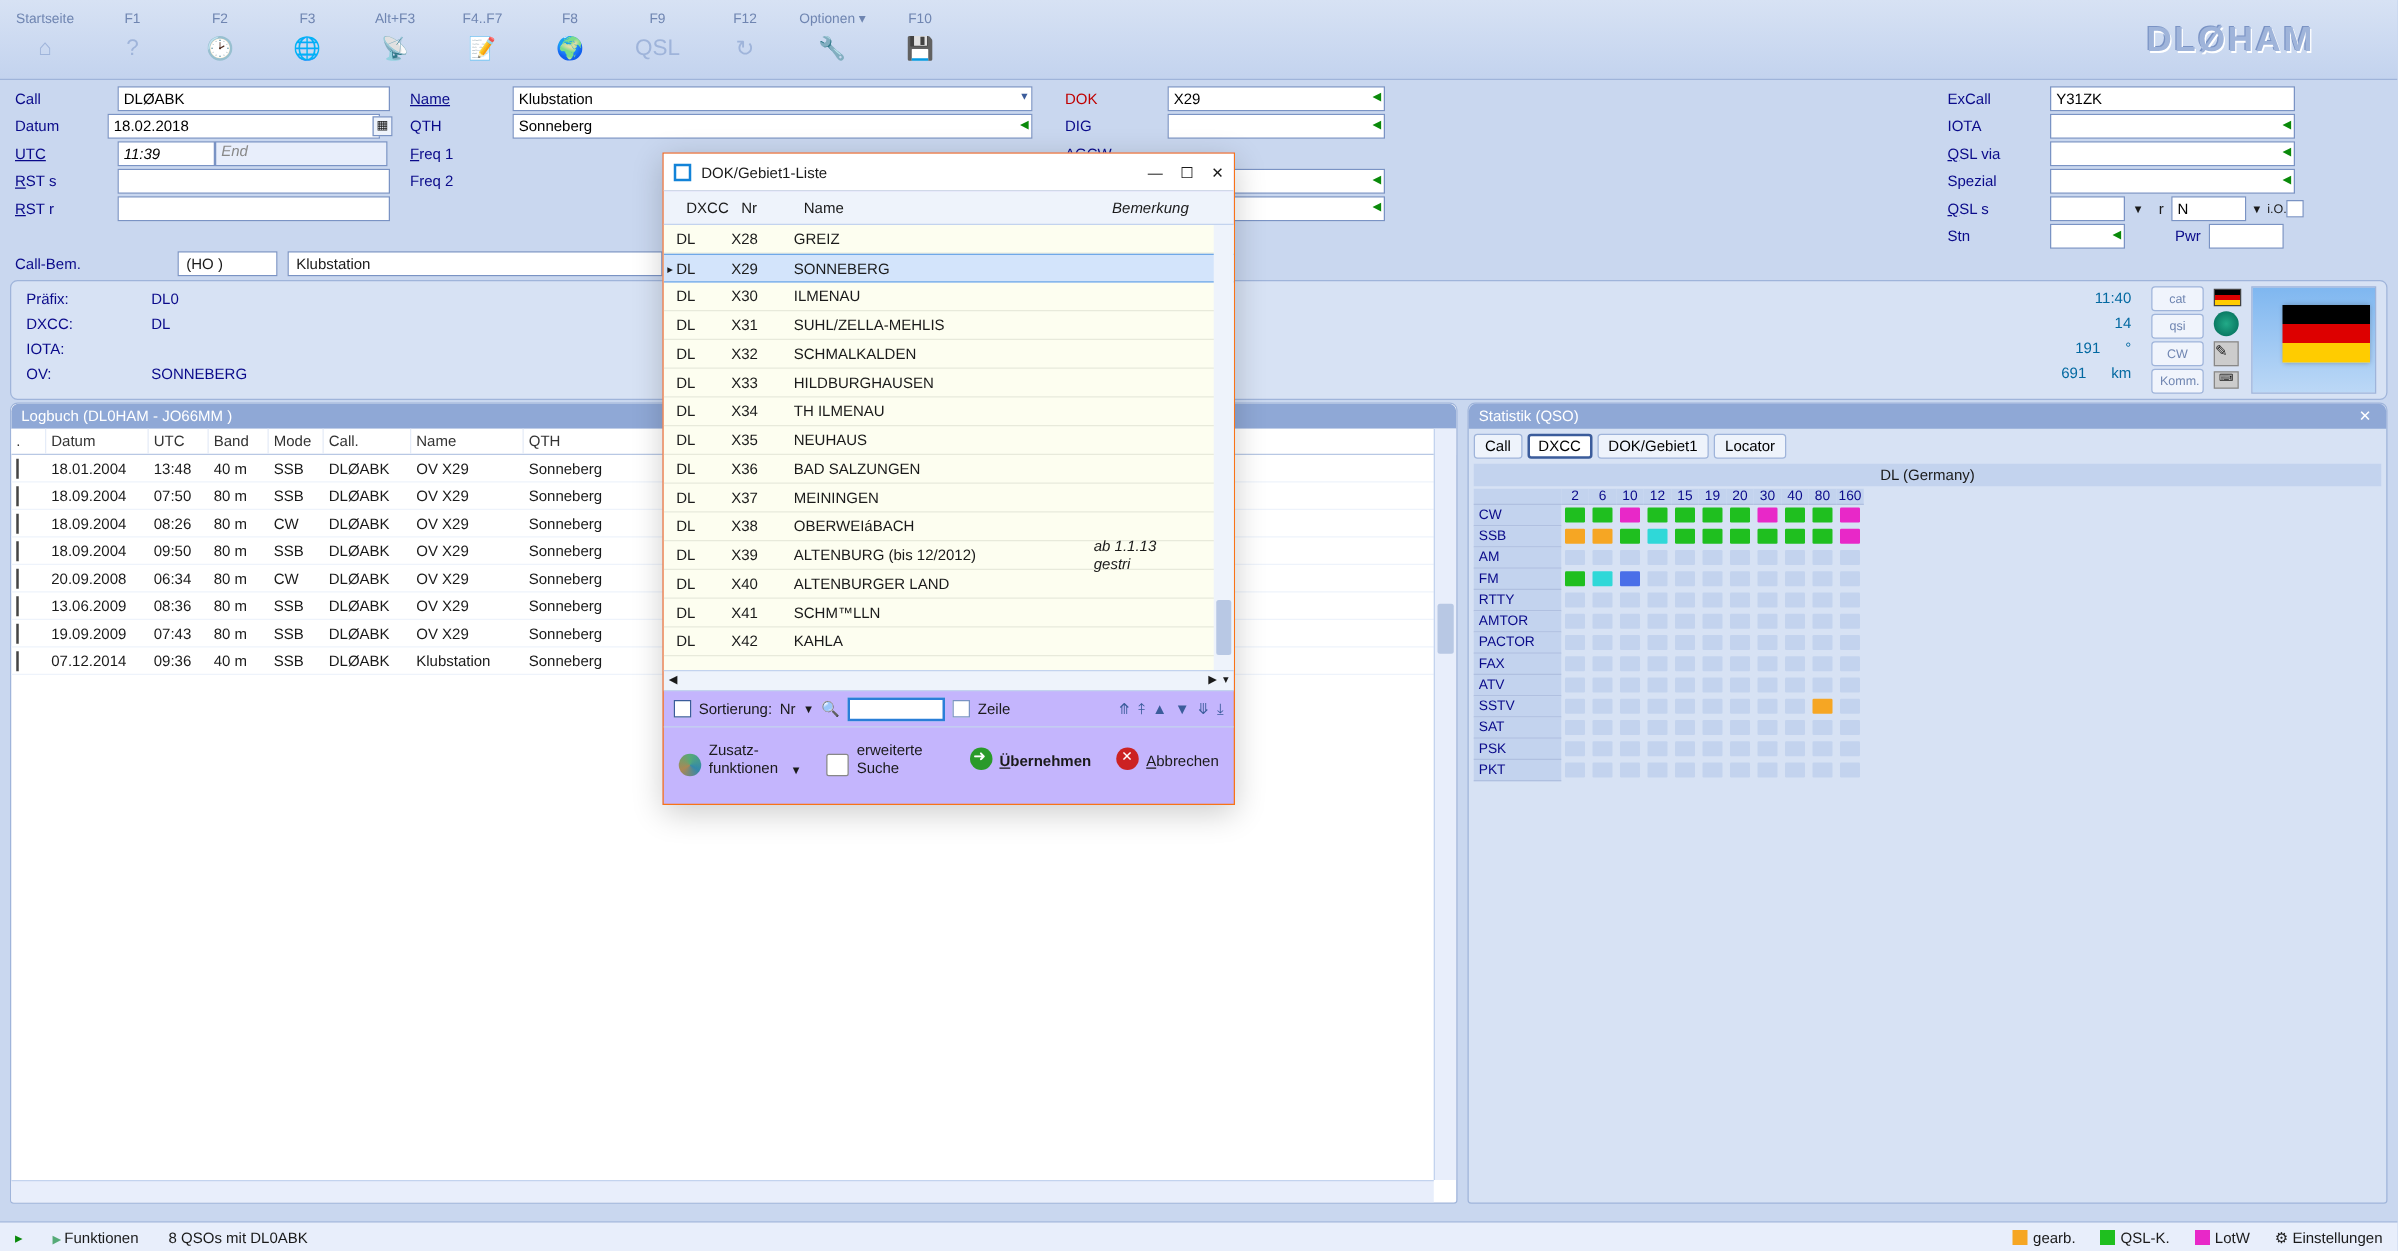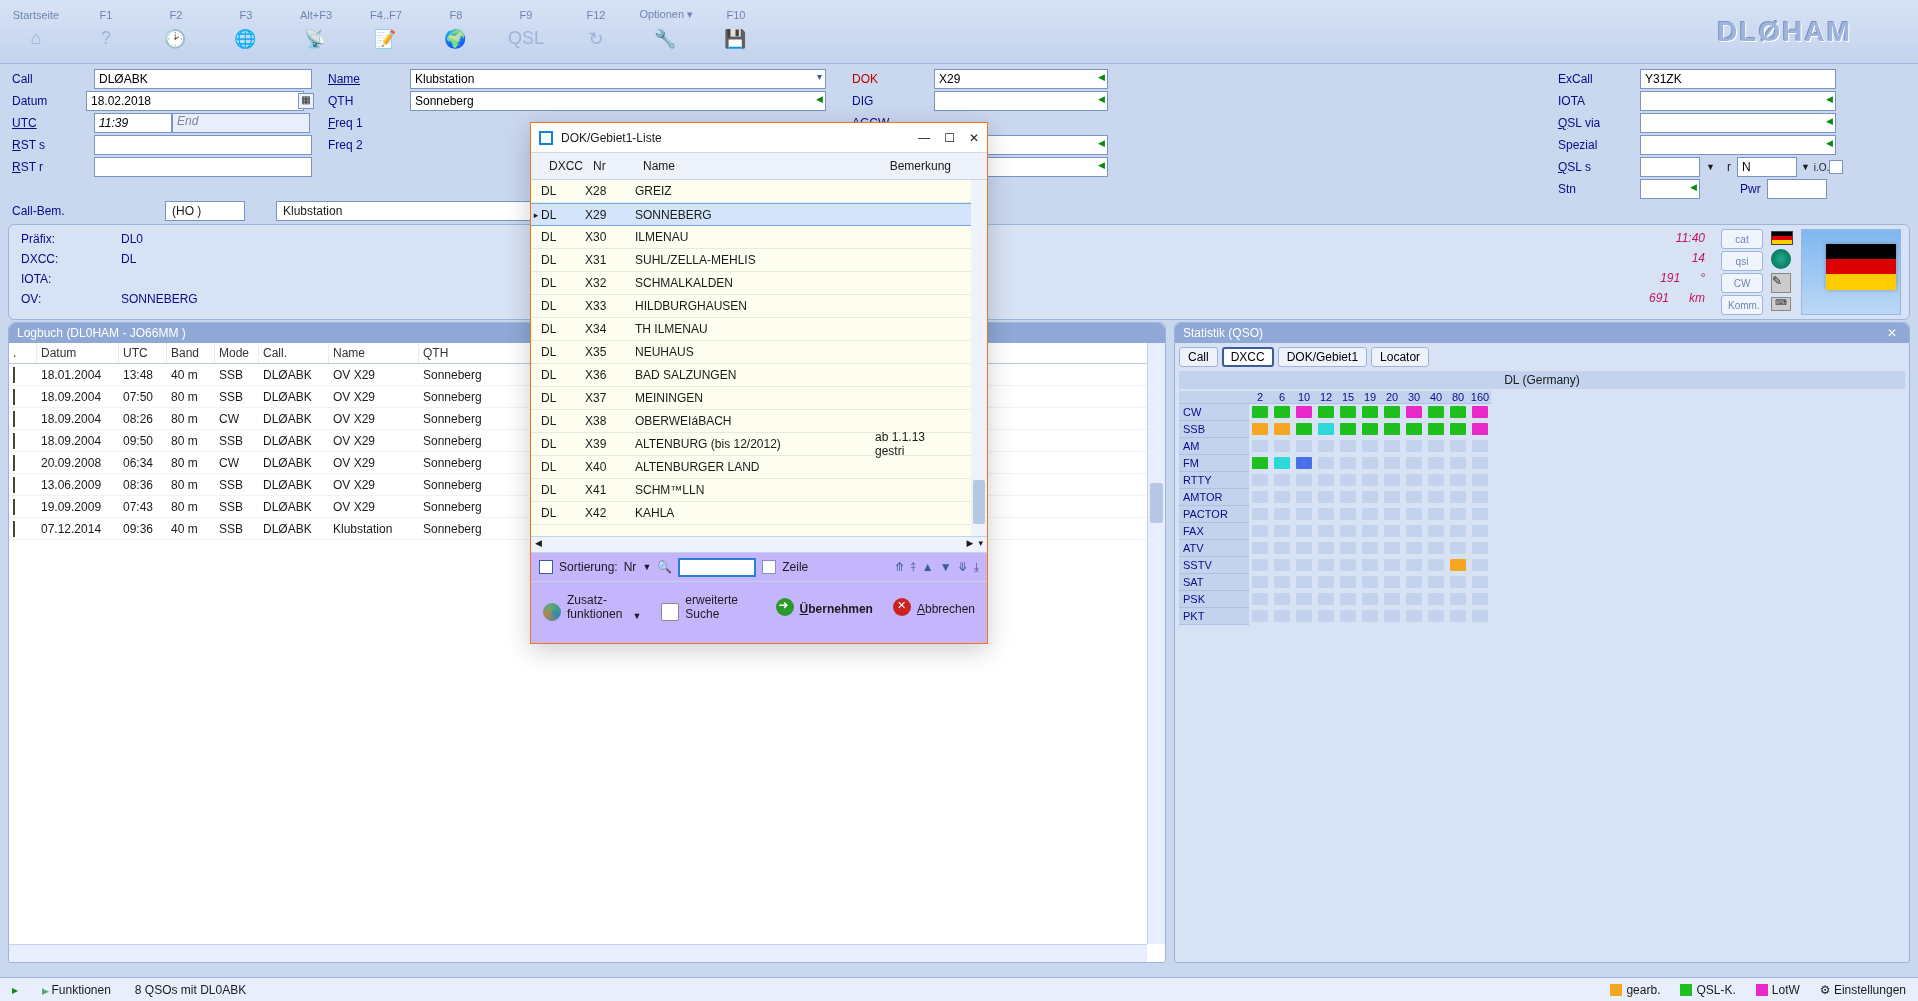--- a/index.html
+++ b/index.html
@@ -31,31 +31,31 @@
   .c1 .txt.short { width:78px;font-style:italic;}
   .c2 .txt { width:416px;}
   .c2 .txt.short { width:174px;}
   .c3 .txt { width:174px;}
   .c4 .txt { width:196px;}
   .c4 .txt.short { width:60px;}
   .chk { width:14px; height:14px; border:1px solid #7a93c4; background:#fff; display:inline-block;}
 
   
   .callbem { display:flex; align-items:center; padding:0 12px 4px 12px; height:22px;}
-  .callbem .box { height:20px; border:1px solid #7a93c4; background:#fff; padding:0 6px; margin-right:8px; display:flex; align-items:center;margin-left:23px;}
+  .callbem .box { height:20px; border:1px solid #7a93c4; background:#fff; padding:0 6px; margin-right:8px; display:flex; align-items:center;}
 
   
   .info-bar { margin:0 8px 6px 8px; background:#d7e2f4; border:1px solid #9fb4da; border-radius:6px; display:flex; padding:4px 0;}
   .info-left { width:520px; padding:0 12px;}
   .info-left .row { display:flex; height:20px; align-items:center;}
   .info-left .il { width:100px; color:#0a0a8a;}
   .info-left .iv { color:#0a0a8a;}
   .info-right { margin-left:auto; display:flex; align-items:flex-start; gap:8px; padding-right:8px;}
   .info-vals { text-align:right; padding:2px 8px 0 0; width:230px;}
-  .info-vals .row { height:20px; display:flex; justify-content:flex-end; gap:20px; color:#be185d;font-style:italic;}
+  .info-vals .row { height:20px; display:flex; justify-content:flex-end; gap:20px; color:#0369a1;}
   .btn-stack { display:flex; flex-direction:column; gap:2px;}
   .btn-stack button { width:42px; height:20px; font-size:10px; background:#f0f4fc; border:1px solid #9fb4da; border-radius:3px; color:#6f85b1;}
   .flag-img { width:100px; height:86px; background:linear-gradient(#7fb7f0,#bcd8f6); border:1px solid #9fb4da; position:relative;}
   .flag-img::after { content:""; position:absolute; right:4px; top:14px; width:70px; height:46px; background:linear-gradient(#000 33%, #d00 33% 66%, #fc0 66%); box-shadow:0 0 4px #0004;}
   .small-flag { width:22px; height:14px; background:linear-gradient(#000 33%, #d00 33% 66%, #fc0 66%); border:1px solid #444;}
 
   
   .log-wrap { position:absolute; left:8px; right:8px; top:322px; bottom:38px; display:flex; gap:8px;}
   .log-panel { flex:0 0 1158px; background:#fff; border:1px solid #9fb4da; border-radius:6px 6px 3px 3px; overflow:hidden; position:relative;}
   .log-panel .hdr { background:#8fa8d6; color:#fff; padding:3px 8px; border-radius:6px 6px 0 0;}
@@ -83,21 +83,21 @@
   .sq.g { background:#1fbf1f;} .sq.c{ background:#2fd8d8;} .sq.m{ background:#e828c8;} .sq.o{ background:#f6a623;} .sq.b{ background:#4a6fe8;} .sq.e{ background:#c3d3ee;}
 
   
   .dialog { position:absolute; left:530px; top:122px; width:458px; height:522px; background:#c4b5fd; border:1px solid #f97316; box-shadow:0 6px 24px #0003; z-index:50;}
   .dialog .titlebar { height:30px; background:#fff; display:flex; align-items:center; padding:0 8px; gap:8px; border-bottom:1px solid #d0d8e8;}
   .titlebar .ico { width:14px; height:14px; border:2px solid #1283d8; }
   .titlebar .ctr { margin-left:auto; display:flex; gap:14px; font-family:monospace; font-size:13px;}
   .titlebar .ctr span { cursor:default;}
   .dlg-head { display:flex; background:#eef3fb; border-bottom:1px solid #c3d3ee; padding:4px 0;}
   .dlg-head div { padding:2px 6px;}
-  .dcol-x{width:44px;} .dcol-n{width:50px;} .dcol-name{width:240px;} .dcol-b{width:90px; text-align:right; padding-right:16px !important;}
+  .dcol-x{width:44px;} .dcol-n{width:50px;} .dcol-name{width:240px;} .dcol-b{width:90px; text-align:right; padding-right:16px !important;font-style:italic;}
   .dlg-body { background:#fdfef0; height:356px; overflow:hidden; position:relative;}
   .dlg-row { display:flex; border-bottom:1px solid #e8eadb; height:23px; align-items:center;}
   .dlg-row.sel { background:#d3e4fb; border-top:1px solid #6fa8e8; border-bottom:1px solid #6fa8e8;}
   .dlg-row .arrow { width:10px; text-align:center; font-size:9px;}
   .dlg-scroll { position:absolute; right:0; top:0; bottom:0; width:16px; background:#eef3fb;}
   .dlg-scroll .th { position:absolute; left:2px; right:2px; top:300px; height:44px; background:#b8c8e4; border-radius:2px;}
   .dlg-hs { height:16px; background:#eef3fb; border-top:1px solid #c3d3ee; position:relative;}
   .dlg-hs::before{content:"◀"; position:absolute; left:4px; top:1px; font-size:9px;}
   .dlg-hs::after{content:"▶  ▾"; position:absolute; right:4px; top:1px; font-size:9px; white-space:pre;}
   .dlg-sort { height:30px; display:flex; align-items:center; gap:6px; padding:0 8px; border-top:1px solid #c3d3ee; border-bottom:1px solid #c3d3ee;}

